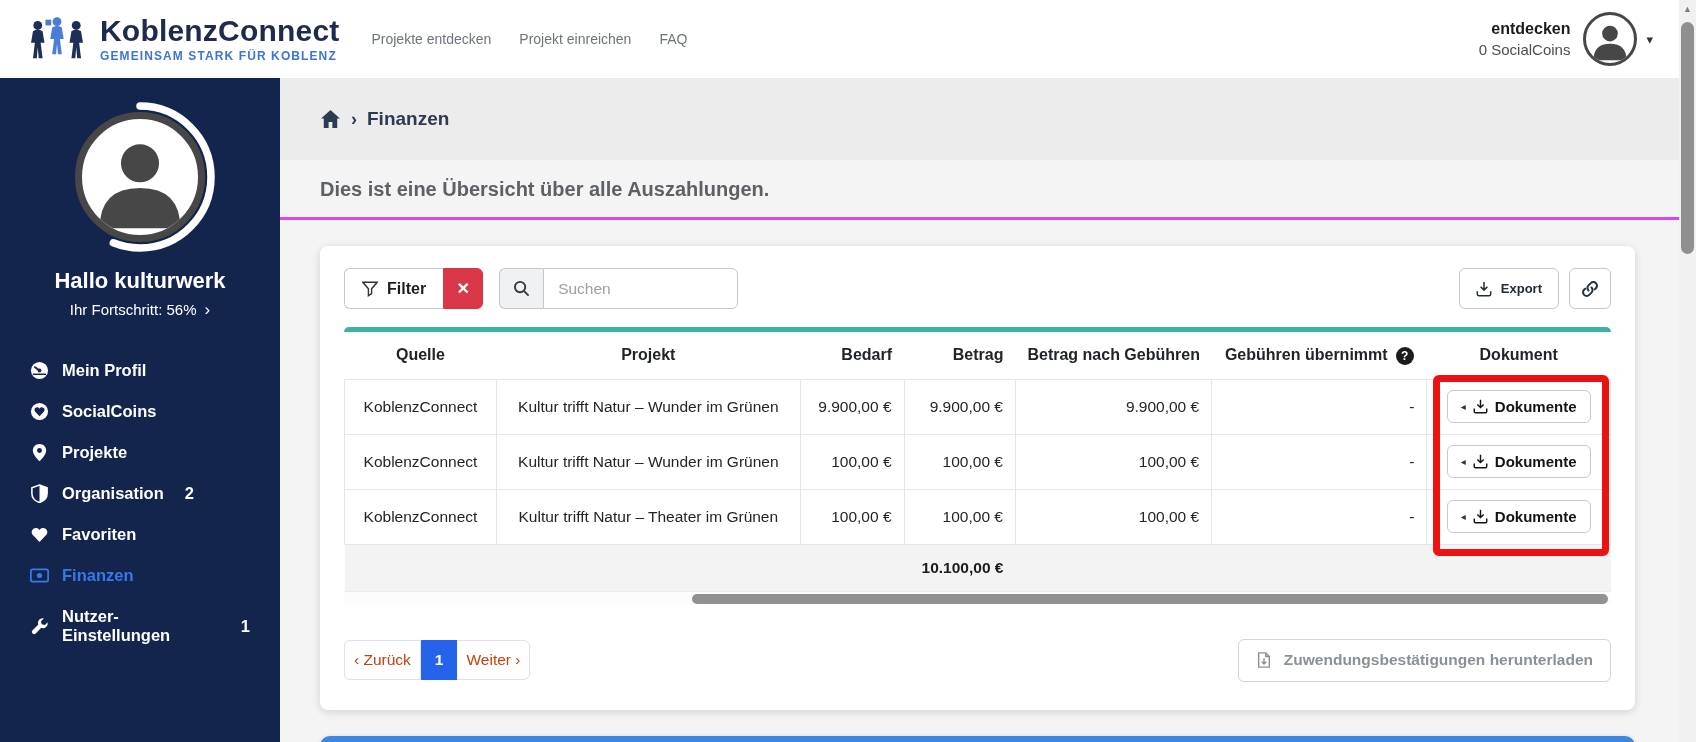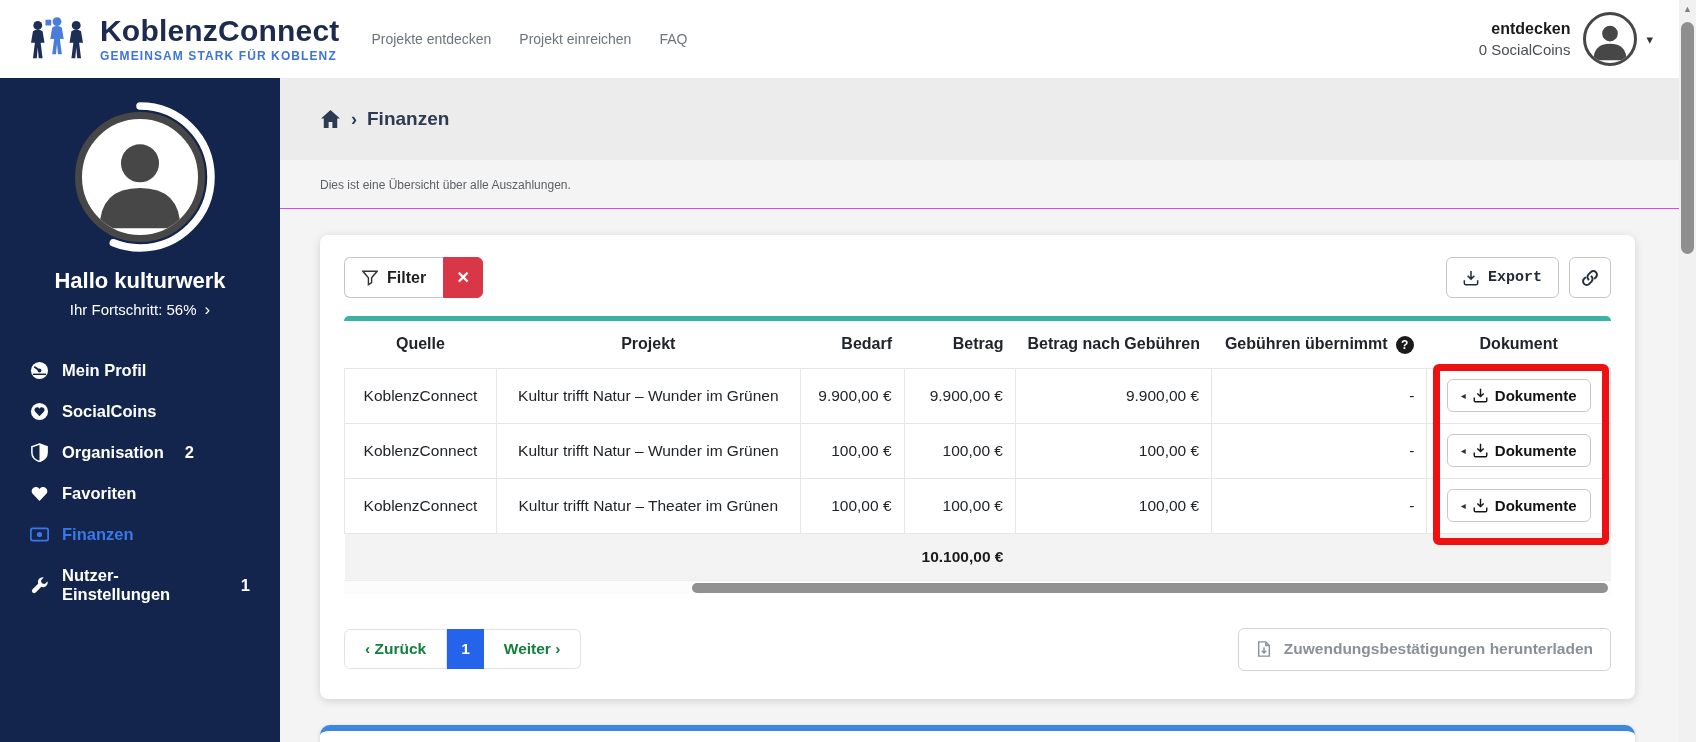--- a/index.html
+++ b/index.html
@@ -38,37 +38,37 @@
   .side-item svg { width:19px; height:19px; flex:0 0 auto; }
   .side-item.active { color:#3a78e8; }
   .side-badge { font-weight:700; margin-left:8px; }
 
   
   .main { flex:1; background:#f4f4f4; margin-right:17px; min-width:0; overflow:hidden; }
   .crumb-band { height:82px; background:#ececec; display:flex; align-items:center; padding:0 40px; gap:10px; }
   .crumb-band svg { width:21px; height:21px; cursor:pointer; }
   .crumb-sep { font-size:18px; font-weight:700; color:#2d3b52; }
   .crumb-current { font-size:19px; font-weight:700; color:#2d3b52; }
-  .desc-row { padding:18px 40px 16px; color:#5d6166; font-size:12px; border-bottom:1px solid #d946ef; }
+  .desc-row { padding:18px 40px 16px; color:#5d6166; font-size:20px; border-bottom:3px solid #d946ef;font-weight:bold; }
 
   .card { margin:26px 44px 0 40px; background:#fff; border-radius:8px; box-shadow:0 2px 8px rgba(0,0,0,.14); padding:22px 24px 28px; position:relative; }
 
   .toolbar { display:flex; justify-content:space-between; align-items:center; margin-bottom:18px; }
   .tb-left { display:flex; gap:16px; }
   .filter-group { display:flex; }
   .filter-btn { display:flex; align-items:center; gap:9px; background:#fff; border:1px solid #c6c6c6; border-right:none; border-radius:6px 0 0 6px; padding:0 17px; height:41px; font-size:16px; font-weight:700; color:#1f1f1f; cursor:pointer; }
   .filter-btn svg { width:16px; height:16px; }
   .filter-clear { width:40px; height:41px; background:#d93747; color:#fff; border:1px solid #d93747; border-radius:0 6px 6px 0; font-size:16px; font-weight:700; display:flex; align-items:center; justify-content:center; cursor:pointer; }
   .search-group { display:flex; height:41px; }
   .search-addon { width:44px; background:#f0f1f3; border:1px solid #c6c6c6; border-right:none; border-radius:6px 0 0 6px; display:flex; align-items:center; justify-content:center; }
   .search-addon svg { width:17px; height:17px; }
   .search-input { width:195px; border:1px solid #c6c6c6; border-radius:0 6px 6px 0; padding:0 14px; font-size:15.5px; color:#333; outline:none; font-family:inherit; }
   .search-input::placeholder { color:#9aa0a6; }
   .tb-right { display:flex; gap:10px; }
-  .export-btn { display:flex; align-items:center; gap:9px; background:#fff; border:1px solid #c6c6c6; border-radius:6px; height:41px; padding:0 16px; font-size:15px; font-weight:700; color:#222b38; cursor:pointer;font-family:Liberation Mono, monospace; }
+  .export-btn { display:flex; align-items:center; gap:9px; background:#fff; border:1px solid #c6c6c6; border-radius:6px; height:41px; padding:0 16px; font-size:13px; font-weight:700; color:#222b38; cursor:pointer; }
   .export-btn svg { width:16px; height:16px; }
   .link-btn { width:42px; height:41px; background:#fff; border:1px solid #c6c6c6; border-radius:6px; display:flex; align-items:center; justify-content:center; cursor:pointer; }
   .link-btn svg { width:18px; height:18px; }
 
   
   .table-zone { position:relative; }
   .teal-bar { height:5px; background:#3cb2a5; border-radius:8px 8px 0 0; }
   table { width:100%; border-collapse:collapse; font-size:15.5px; color:#212529; table-layout:fixed; }
   thead th { padding:14px 12px; font-weight:700; font-size:16px; border-bottom:1px solid #e3e6ea; text-align:center; white-space:nowrap; }
   thead th.num { text-align:right; }
@@ -82,21 +82,21 @@
   .doc-btn svg { width:15px; height:15px; }
   tfoot td { background:#f3f3f3; padding:14px 12px; border:none; font-weight:700; }
   tfoot td.total { text-align:right; font-size:15.5px; color:#1b1b1b; }
   .h-scroll { height:14px; background:#fcfcfc; border-top:1px solid #ececec; position:relative; cursor:pointer; }
   .h-thumb { position:absolute; top:2px; height:10px; left:27.5%; right:3px; background:#919191; border-radius:5px; cursor:grab; }
   .red-box { position:absolute; top:48px; right:2px; width:176px; height:181px; border:7px solid #ee1111; border-radius:6px; pointer-events:none; z-index:5; }
 
   
   .pager-row { display:flex; justify-content:space-between; align-items:center; margin-top:34px; }
   .pagination { display:inline-flex; }
-  .page-btn { background:#fff; border:1px solid #dfe3e8; color:#15803d; font-size:15.5px; padding:10px 20px; cursor:pointer; font-family:inherit;font-weight:bold; }
+  .page-btn { background:#fff; border:1px solid #dfe3e8; color:#c2410c; font-size:15.5px; padding:10px 9px; cursor:pointer; font-family:inherit; }
   .page-btn.prev { border-radius:6px 0 0 6px; }
   .page-btn.next { border-radius:0 6px 6px 0; border-left:none; }
   .page-btn.active { background:#2563eb; border-color:#2563eb; color:#fff; font-weight:600; padding:10px 13px; }
   .dl-all-btn { display:flex; align-items:center; gap:12px; background:#fff; border:1px solid #d4d4d4; border-radius:6px; height:43px; padding:0 17px; font-size:15.5px; font-weight:700; color:#8a9098; cursor:pointer; font-family:inherit; }
   .dl-all-btn svg { width:16px; height:16px; }
 
   .next-card { margin:26px 44px 0 40px; height:60px; background:#fff; border-top:6px solid #3d87e0; border-radius:10px 10px 0 0; box-shadow:0 1px 4px rgba(0,0,0,.15); }
 
   
   .v-scrollbar { position:absolute; right:0; top:0; width:17px; height:742px; background:#f1f1f1; z-index:20; cursor:pointer; }
@@ -185,20 +185,28 @@
         <div class="side-item">
           <svg viewBox="0 0 20 20">
               <circle cx="10" cy="10" r="9" fill="#fff"></circle>
               <path d="M10,15 L5.5,10.2 a2.8,2.8 0 1 1 4.5,-3.2 a2.8,2.8 0 1 1 4.5,3.2 Z" fill="#13254c"></path>
             </svg>
           <span>SocialCoins</span>
             <span class="side-badge"></span>
         </div>
         <div class="side-item">
           <svg viewBox="0 0 20 20">
+              <path d="M10,1 C5.9,1 3,4 3,7.8 C3,13 10,19 10,19 S17,13 17,7.8 C17,4 14.1,1 10,1 Z" fill="#fff"></path>
+              <circle cx="10" cy="7.8" r="2.6" fill="#13254c"></circle>
+            </svg>
+          <span>Projekte</span>
+            <span class="side-badge"></span>
+        </div>
+        <div class="side-item">
+          <svg viewBox="0 0 20 20">
               <path d="M10,1 L18,4 V10 C18,15 14.5,18 10,19.5 C5.5,18 2,15 2,10 V4 Z" fill="none" stroke="#fff" stroke-width="1.6"></path>
               <path d="M10,1 L18,4 V10 C18,15 14.5,18 10,19.5 Z" fill="#fff"></path>
             </svg>
           <span>Organisation</span>
             <span class="side-badge">2</span>
         </div>
         <div class="side-item">
           <svg viewBox="0 0 20 20">
               <path d="M10,18 L2.8,10.3 a4.4,4.4 0 1 1 7.2,-5 a4.4,4.4 0 1 1 7.2,5 Z" fill="#fff"></path>
             </svg>
@@ -241,20 +249,29 @@
             <div class="filter-group">
               <button class="filter-btn">
                 <svg viewBox="0 0 18 18" fill="none" stroke="#333" stroke-width="1.6">
                     <path d="M1,1.5 h16 L10.8,8.8 v5.4 l-3.6,2.3 V8.8 Z"></path>
                   </svg>
                 <span>Filter</span>
               </button>
               <button class="filter-clear">
                 <span>✕</span>
               </button>
+            </div>
+            <div class="search-group">
+              <span class="search-addon">
+                <svg viewBox="0 0 18 18" fill="none" stroke="#33383d" stroke-width="2">
+                    <circle cx="7.5" cy="7.5" r="5.5"></circle>
+                    <path d="M11.8,11.8 L16.5,16.5"></path>
+                  </svg>
+              </span>
+              <input class="search-input" type="text" placeholder="Suchen" style="">
             </div>
           </div>
           <div class="tb-right">
             <button class="export-btn">
               <svg viewBox="0 0 18 18" fill="none" stroke="#222b38" stroke-width="1.7">
                   <path d="M9,1 v9 M5.2,6.5 L9,10.3 L12.8,6.5"></path>
                   <path d="M1.5,11.5 v3.5 a1.5,1.5 0 0 0 1.5,1.5 h12 a1.5,1.5 0 0 0 1.5,-1.5 v-3.5"></path>
                 </svg>
               <span>Export</span>
             </button>

